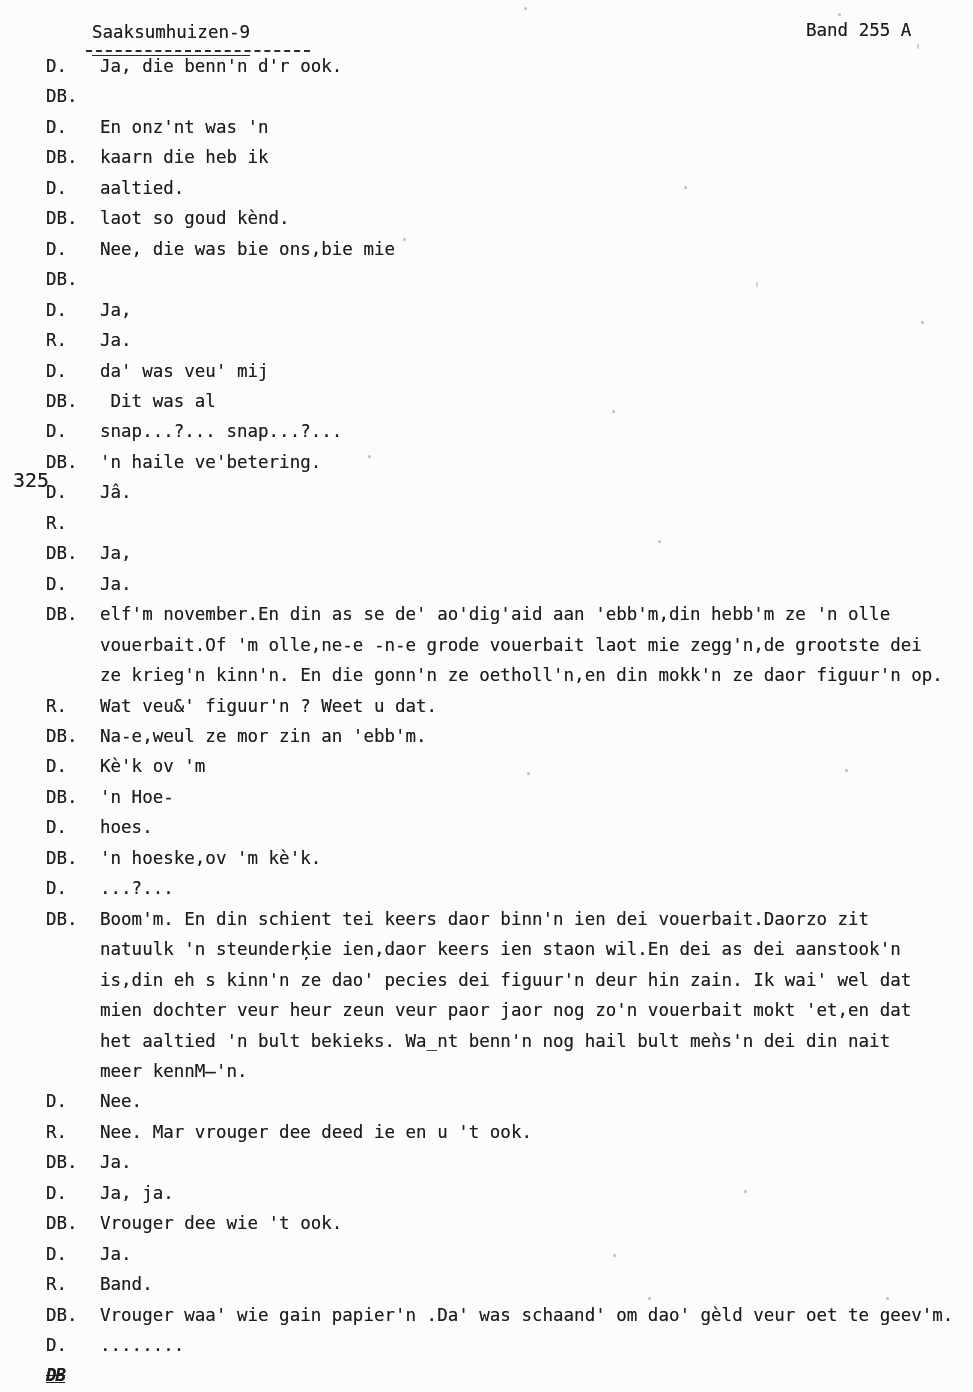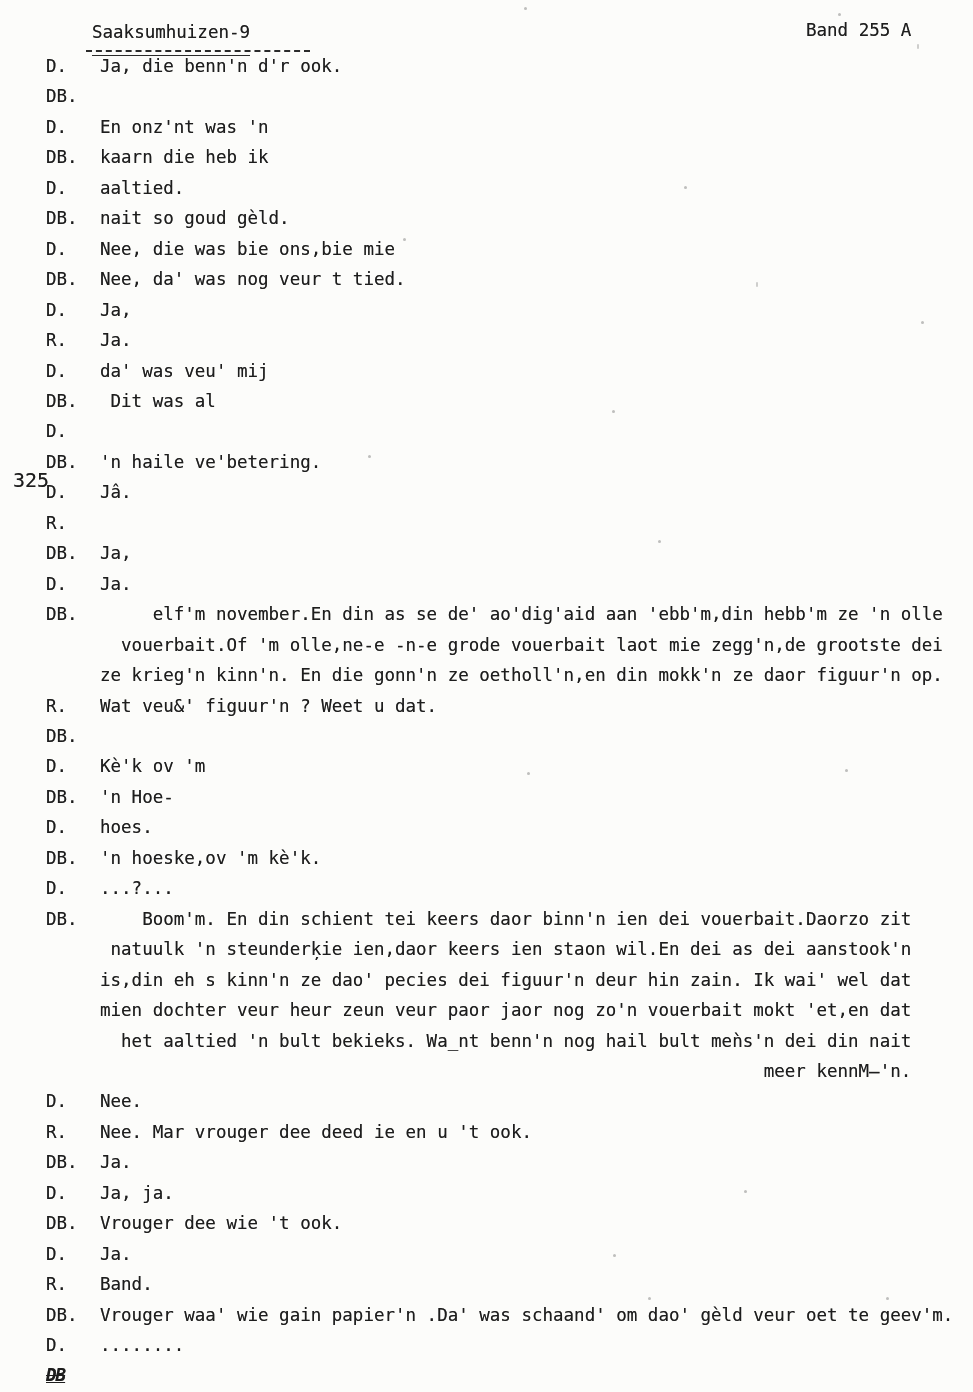--- a/index.html
+++ b/index.html
@@ -34,21 +34,21 @@
   .margin-number{
     position:absolute;left:13px;top:468px;
     font-size:20px;
   }
   .transcript{
     position:absolute;left:46px;top:51px;width:922px;
     line-height:30.45px;
   }
   .row{display:flex;align-items:flex-start;}
   .spk{flex:0 0 54px;white-space:pre;}
-  .txt{white-space:pre-wrap;text-align:right;}
+  .txt{white-space:pre-wrap;}
   .struck .spk-inner{
     font-weight:bold;
     text-decoration:line-through underline;
     letter-spacing:-1px;
     font-style:italic;
   }
   .dot{
     position:absolute;width:3px;height:3px;border-radius:50%;
     background:#4a4a4a;opacity:0.35;
   }
@@ -89,31 +89,30 @@
       <span class="txt">kaarn die heb ik</span>
     </div>
 
     <div class="row">
       <span class="spk"><span class="spk-inner">D.</span></span>
       <span class="txt">aaltied.</span>
     </div>
 
     <div class="row">
       <span class="spk"><span class="spk-inner">DB.</span></span>
-      <span class="txt">nait so goud gèld.</span>
+      <span class="txt">laot so goud kènd.</span>
     </div>
 
     <div class="row">
       <span class="spk"><span class="spk-inner">D.</span></span>
       <span class="txt">Nee, die was bie ons,bie mie</span>
     </div>
 
     <div class="row">
       <span class="spk"><span class="spk-inner">DB.</span></span>
-      <span class="txt">Nee, da' was nog veur t tied.</span>
     </div>
 
     <div class="row">
       <span class="spk"><span class="spk-inner">D.</span></span>
       <span class="txt">Ja,</span>
     </div>
 
     <div class="row">
       <span class="spk"><span class="spk-inner">R.</span></span>
       <span class="txt">Ja.</span>
@@ -124,20 +123,21 @@
       <span class="txt">da' was veu' mij</span>
     </div>
 
     <div class="row">
       <span class="spk"><span class="spk-inner">DB.</span></span>
       <span class="txt"> Dit was al</span>
     </div>
 
     <div class="row">
       <span class="spk"><span class="spk-inner">D.</span></span>
+      <span class="txt">snap...?... snap...?...</span>
     </div>
 
     <div class="row">
       <span class="spk"><span class="spk-inner">DB.</span></span>
       <span class="txt">'n haile ve'betering.</span>
     </div>
 
     <div class="row">
       <span class="spk"><span class="spk-inner">D.</span></span>
       <span class="txt">Jâ.</span>
@@ -164,20 +164,21 @@
 ze krieg'n kinn'n. En die gonn'n ze oetholl'n,en din mokk'n ze daor figuur'n op.</span>
     </div>
 
     <div class="row">
       <span class="spk"><span class="spk-inner">R.</span></span>
       <span class="txt">Wat veu&amp;' figuur'n ? Weet u dat.</span>
     </div>
 
     <div class="row">
       <span class="spk"><span class="spk-inner">DB.</span></span>
+      <span class="txt">Na-e,weul ze mor zin an 'ebb'm.</span>
     </div>
 
     <div class="row">
       <span class="spk"><span class="spk-inner">D.</span></span>
       <span class="txt">Kè'k ov 'm</span>
     </div>
 
     <div class="row">
       <span class="spk"><span class="spk-inner">DB.</span></span>
       <span class="txt">'n Hoe-</span>

